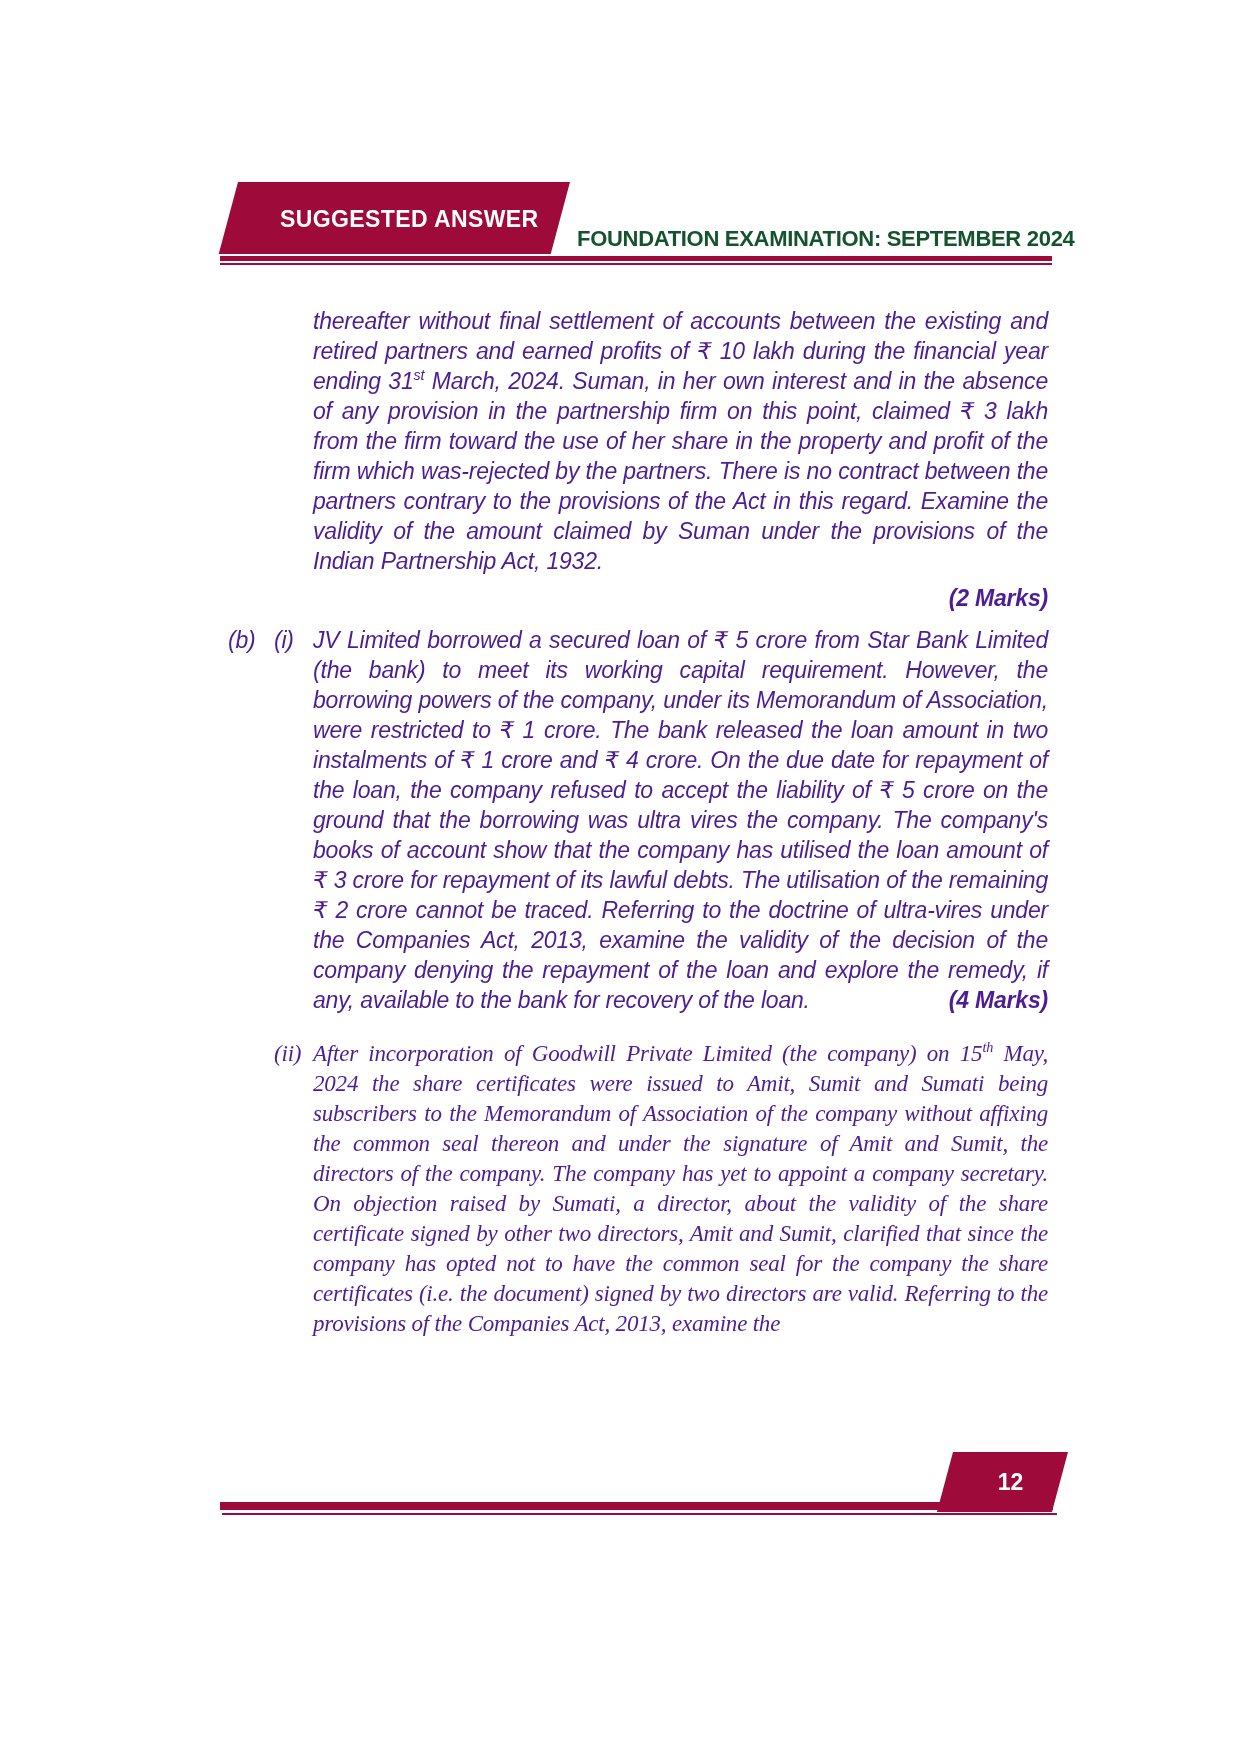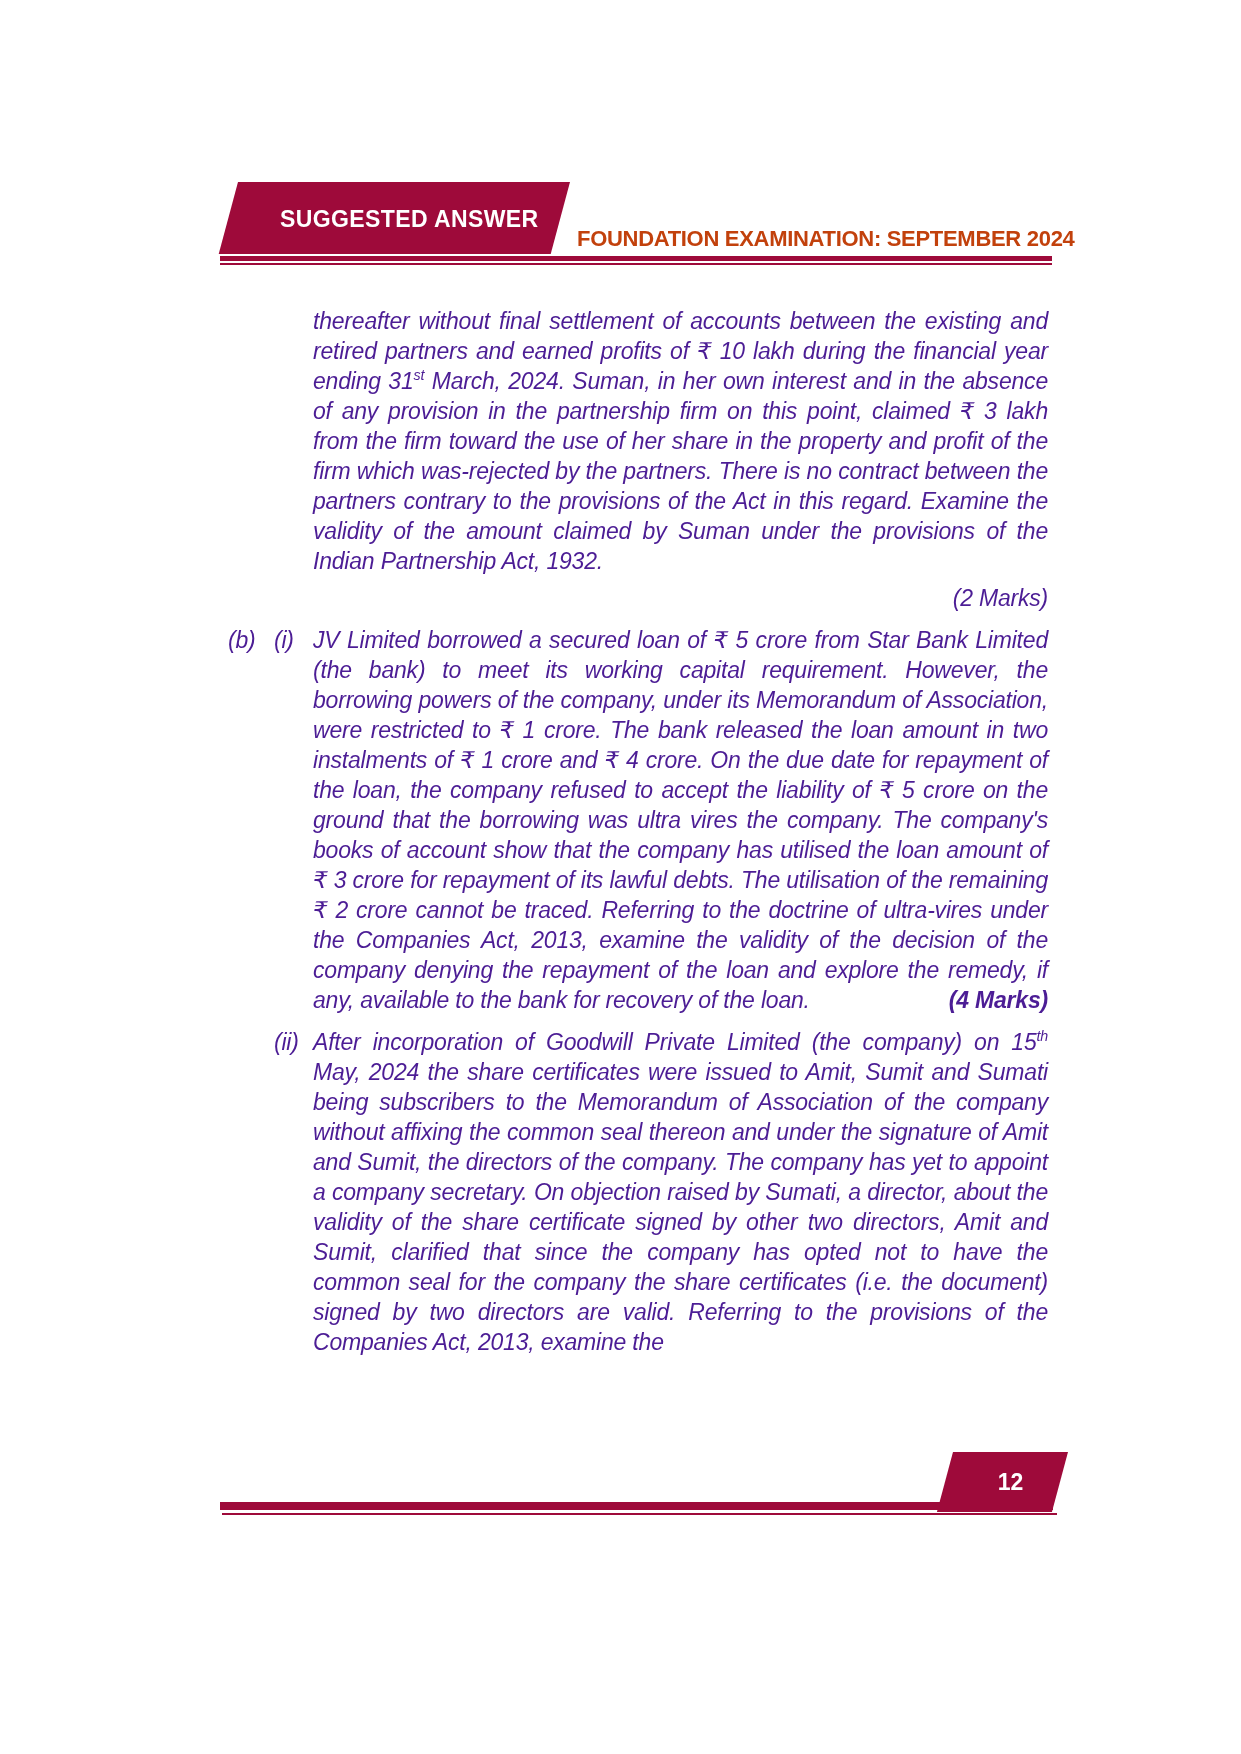--- a/index.html
+++ b/index.html
@@ -18,39 +18,39 @@
     transform:skewX(-15deg);transform-origin:0 0;
   }
   .banner-label{
     display:block;
     transform:skewX(15deg);transform-origin:0 0;
     color:#ffffff;font-weight:bold;font-size:23px;letter-spacing:.4px;
     padding:24px 0 0 42px;white-space:nowrap;
   }
   .exam-title{
     position:absolute;left:577px;top:226px;
-    color:#c2410c;font-weight:bold;font-size:22px;letter-spacing:-0.3px;
+    color:#14532d;font-weight:bold;font-size:22px;letter-spacing:-0.3px;
     white-space:nowrap;
   }
   .rule{position:absolute;background:#9E0A3A;}
   .rule-thick-top{left:220px;top:256px;width:832px;height:5px;}
   .rule-thin-top{left:220px;top:263px;width:832px;height:2px;}
   
   .body-text{
     position:absolute;left:228px;top:306px;width:820px;
     color:#4c1d95;font-style:italic;font-size:23px;line-height:30px;
     letter-spacing:-0.2px;
   }
   .para{display:grid;grid-template-columns:46px 39px 1fr;}
-  .para + .para{margin-top:12px;}
+  .para + .para{margin-top:24px;font-family:Liberation Serif, serif;}
   .marker{text-align:left;}
   .para-text{text-align:justify;}
   .para-text sup{font-size:0.62em;line-height:0;vertical-align:super;}
   .marks-line{
-    text-align:right;font-weight:normal;font-style:italic;
+    text-align:right;font-weight:bold;font-style:italic;
     margin:7px 0 12px 0;
   }
   .marks-inline{float:right;font-weight:bold;}
   
   .page-box{
     position:absolute;left:953px;top:1452px;width:115px;height:60px;
     background:#9E0A3A;
     transform:skewX(-15deg);transform-origin:0 0;
   }
   .page-box-label{

